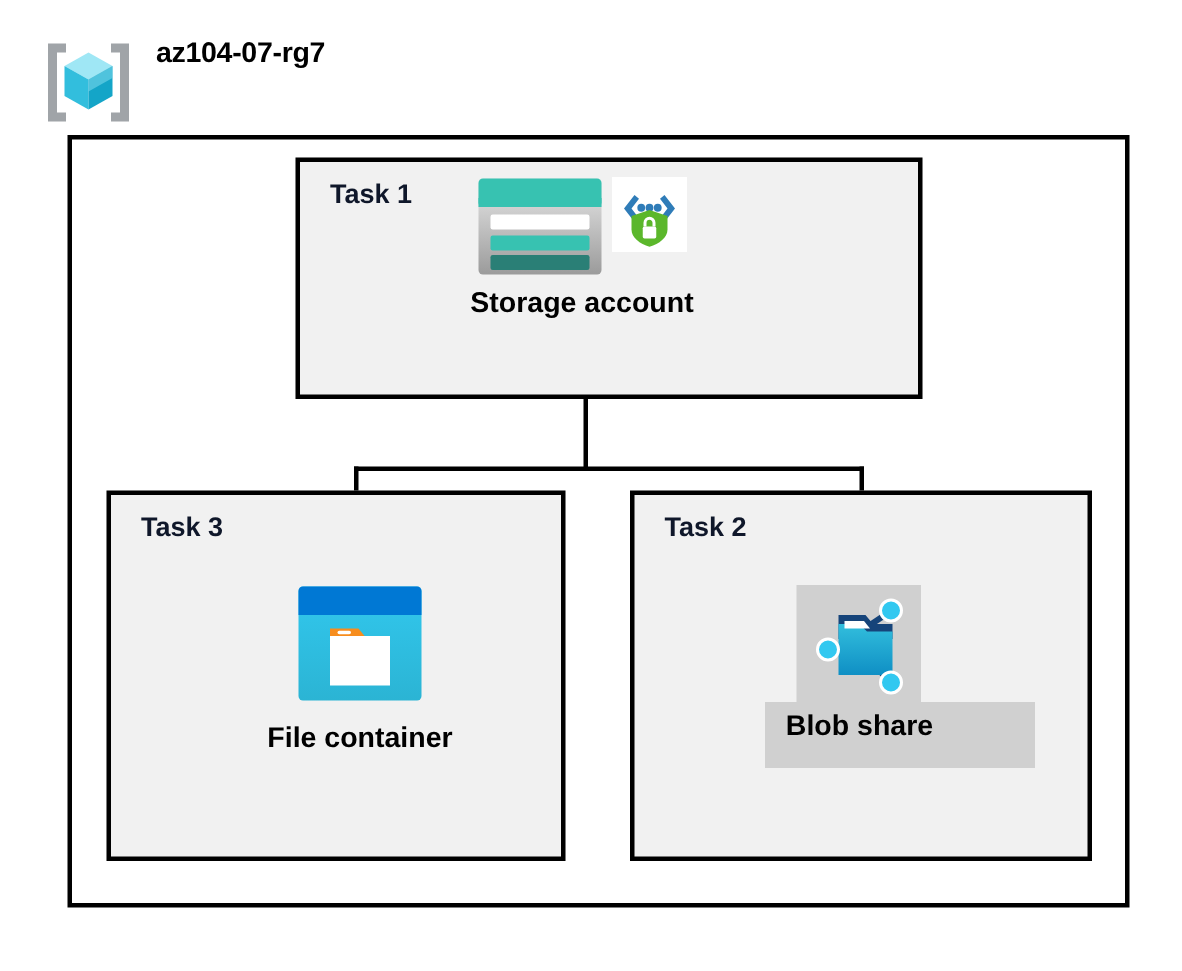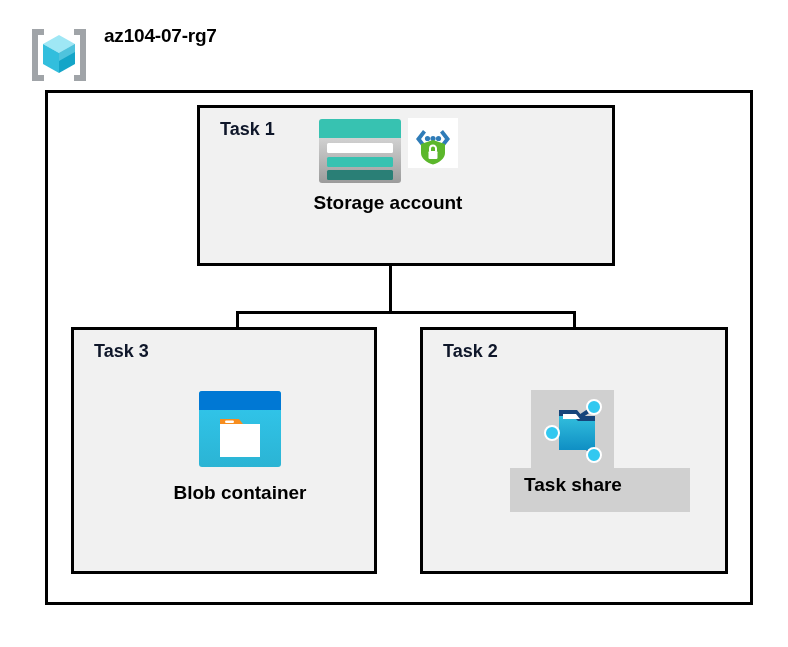--- a/index.html
+++ b/index.html
@@ -217,21 +217,21 @@
         </defs>
         <rect x="1" y="1" width="82" height="76" rx="3" fill="url(#blobBody)"></rect>
         <path d="M4 1 H80 A3 3 0 0 1 83 4 V20 H1 V4 A3 3 0 0 1 4 1 Z" fill="#0078d4"></path>
 
         <path d="M22 29 L41 29 L45 34 L22 34 Z" fill="#f78d1e"></path>
         <rect x="27" y="30.5" width="9" height="2.4" rx="1.2" fill="#ffffff"></rect>
 
         <rect x="22" y="34" width="40" height="33" fill="#ffffff"></rect>
       </svg>
     </span>
-    <span class="node-caption">Blob container</span>
+    <span class="node-caption">File container</span>
   </div>
 
   <div class="task-box" id="task3-box">
     <span class="task-label">Task 2</span>
   </div>
 
   <div id="fs-icon-hl"></div>
   <div id="fs-label-hl"></div>
 
   <div class="node" id="node-fileshare">
@@ -252,16 +252,16 @@
 
         <path d="M26 28 L40 28 L45 33 L62 33 L62 62 L26 62 Z" fill="url(#fsFolder)"></path>
 
         <path d="M30 26 L43 26 L47 31 L30 31 Z" fill="#ffffff"></path>
 
         <circle cx="61" cy="19" r="7" fill="#32c8f0" stroke="#ffffff" stroke-width="2"></circle>
         <circle cx="19" cy="45" r="7" fill="#32c8f0" stroke="#ffffff" stroke-width="2"></circle>
         <circle cx="61" cy="67" r="7" fill="#32c8f0" stroke="#ffffff" stroke-width="2"></circle>
       </svg>
     </span>
-    <span class="node-caption">Task share</span>
+    <span class="node-caption">Blob share</span>
   </div>
 
 </div>
 
 </body></html>

